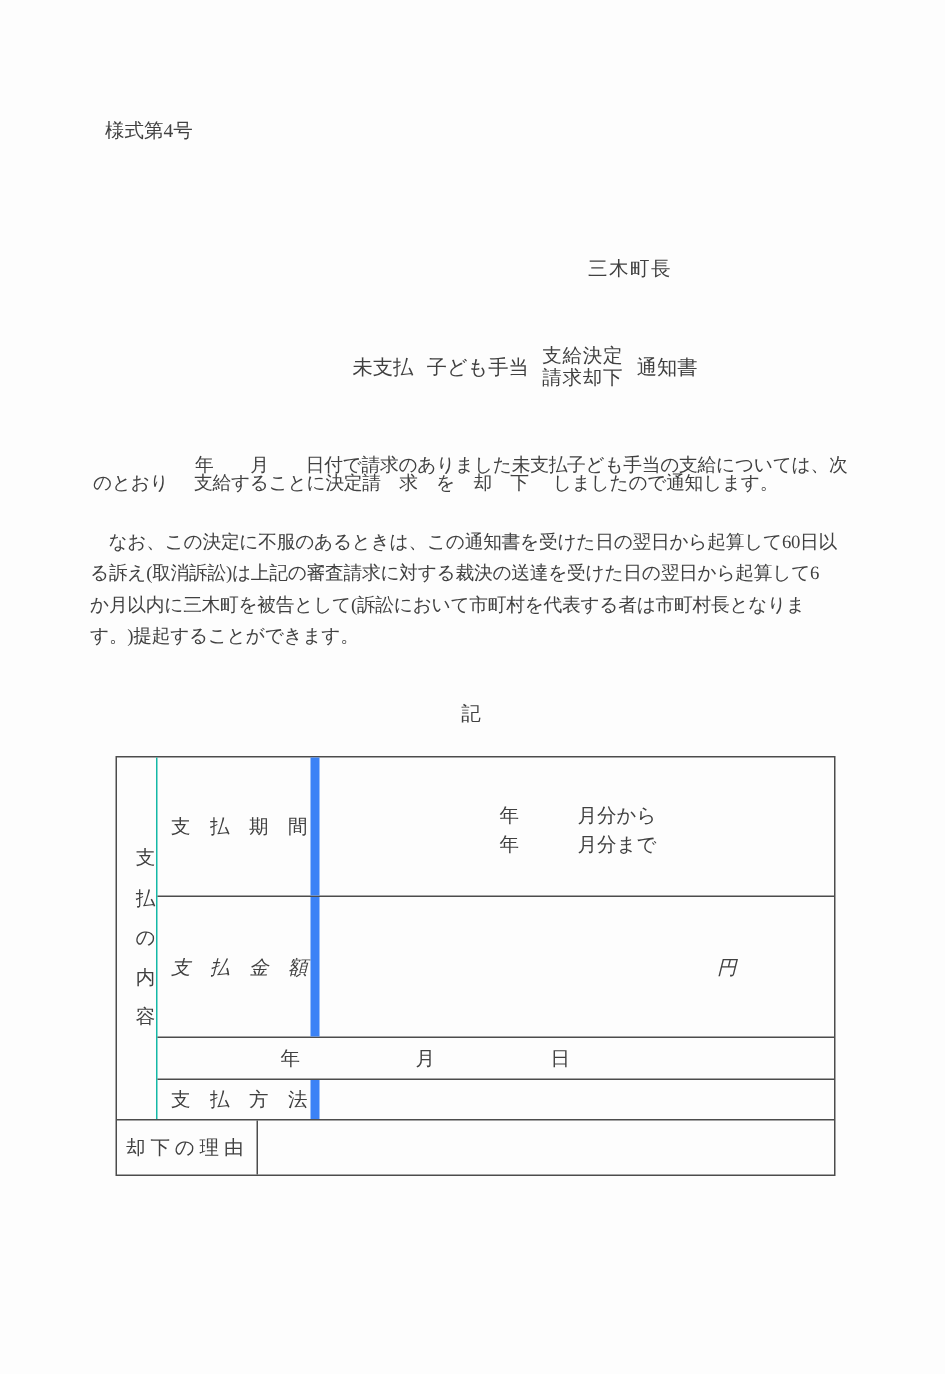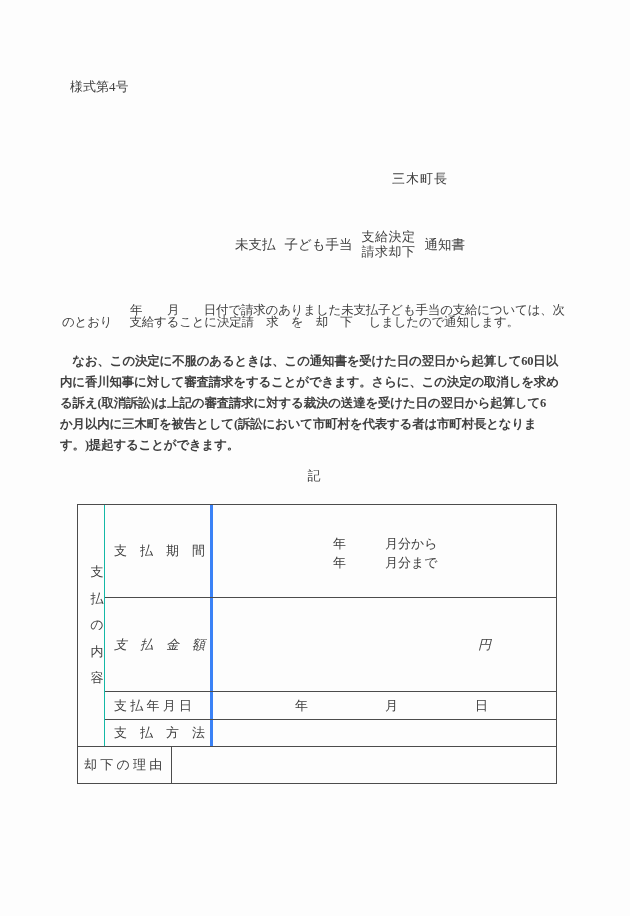--- a/index.html
+++ b/index.html
@@ -30,21 +30,21 @@
 
   .p1-line1{left:130px;top:302px;}
   .p1-line2{
     left:62px;top:314px;
     display:flex;align-items:center;
   }
   .p1-stack{
     display:flex;flex-direction:row;
     line-height:15.5px;margin-left:17px;margin-right:16px;
   }
-  .p2{left:60px;top:351px;width:502px;line-height:21px;font-weight:bold;}
+  .p2{left:60px;top:351px;width:502px;line-height:21px;}
 
   .remark{left:0;top:467px;width:630px;text-align:center;font-size:13px;letter-spacing:2px;}
 
   
   .pay-table{
     left:77px;top:504px;width:478px;height:278px;
     border:1px solid #4c4c4c;
     display:flex;flex-direction:column;
     font-size:13px;
   }
@@ -59,21 +59,21 @@
     line-height:26.5px;text-align:center;font-size:13px;
   }
   .tbl-rows{flex:1;display:flex;flex-direction:column;}
   .trow{display:flex;border-bottom:1px solid #4c4c4c;}
   .trow.h1{height:92px;}
   .trow.h2{height:93px;font-style:italic;}
   .trow.h3{height:27px;}
   .trow.h4{height:26px;border-bottom:none;}
   .label-cell{
     width:108px;flex:0 0 108px;
-    border-right:3px solid #3b82f6;
+    border-right:6px solid #3b82f6;
     display:flex;align-items:center;
     padding-left:9px;box-sizing:border-box;
   }
   .content-cell{flex:1;position:relative;}
   .period-lines{padding:29px 0 0 120px;line-height:19px;}
   .amount-cell{display:flex;align-items:center;}
   .amount-unit{margin-left:265px;}
   .date-cell{display:flex;align-items:center;}
   .date-y{margin-left:82px;}
   .date-m{margin-left:77px;}
@@ -113,21 +113,20 @@
     <span>のとおり</span>
     <span class="p1-stack">
       <span>支給することに決定</span>
       <span>請　求　を　却　下</span>
     </span>
     <span>しましたので通知します。</span>
   </div>
 
   <div class="abs body-text p2">
     <div>　なお、この決定に不服のあるときは、この通知書を受けた日の翌日から起算して60日以</div>
-    <div>内に香川知事に対して審査請求をすることができます。さらに、この決定の取消しを求め</div>
     <div>る訴え(取消訴訟)は上記の審査請求に対する裁決の送達を受けた日の翌日から起算して6</div>
     <div>か月以内に三木町を被告として(訴訟において市町村を代表する者は市町村長となりま</div>
     <div>す。)提起することができます。</div>
   </div>
 
   <div class="abs remark">記</div>
 
   <div class="abs pay-table">
     <div class="tbl-top">
       <div class="vlabel-cell">
@@ -150,23 +149,20 @@
         <div class="trow h2">
           <div class="label-cell">
             <span>支　払　金　額</span>
           </div>
           <div class="content-cell amount-cell">
             <span class="amount-unit">円</span>
           </div>
         </div>
 
         <div class="trow h3">
-          <div class="label-cell">
-            <span>支 払 年 月 日</span>
-          </div>
           <div class="content-cell date-cell">
             <span class="date-y">年</span>
             <span class="date-m">月</span>
             <span class="date-d">日</span>
           </div>
         </div>
 
         <div class="trow h4">
           <div class="label-cell">
             <span>支　払　方　法</span>

